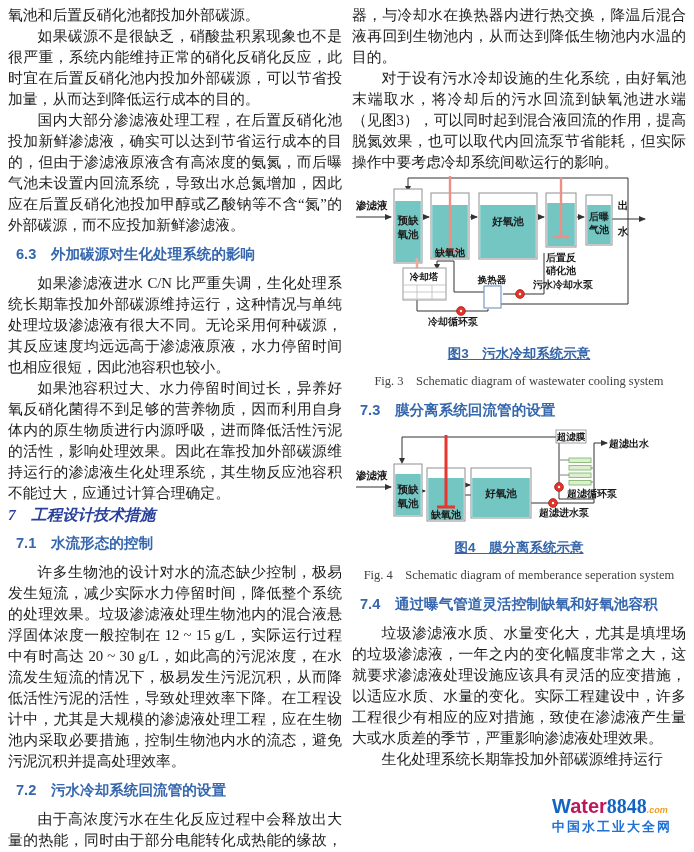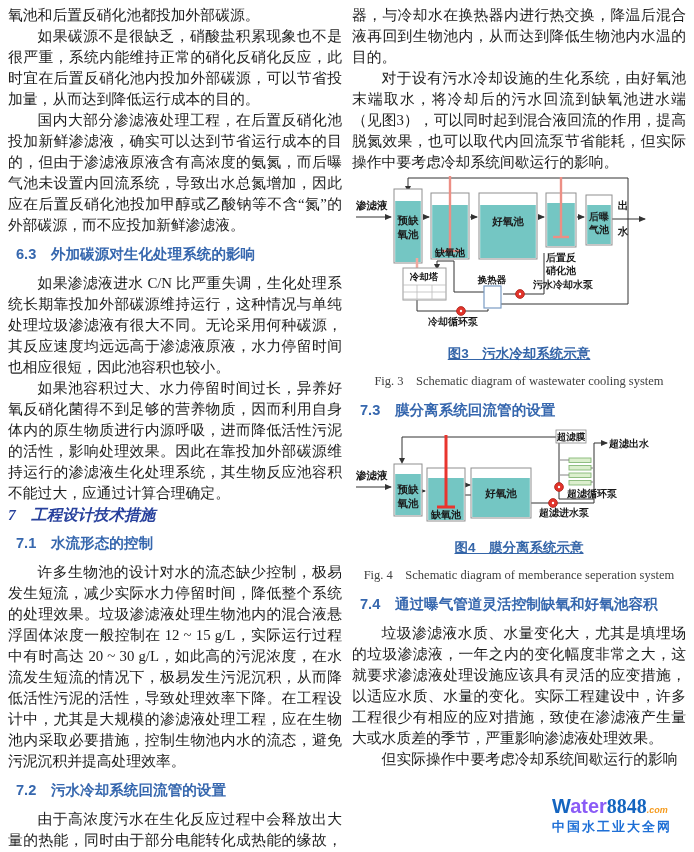--- a/index.html
+++ b/index.html
@@ -31,21 +31,21 @@
   svg text{
     font-family:"Liberation Sans","DejaVu Sans",sans-serif;
     font-weight:bold;fill:#1a1a1a;
   }
   .watermark{
     position:absolute;left:552px;top:796px;width:142px;z-index:5;
     font-family:"Liberation Sans","DejaVu Sans",sans-serif;line-height:1.05;
   }
   .wm-line1{font-size:20px;font-weight:bold;white-space:nowrap;}
   .wm-w{color:#1565c0;}
-  .wm-ater{color:#8b5cf6;}
+  .wm-ater{color:#be185d;}
   .wm-num{color:#1565c0;font-family:"Liberation Serif",serif;}
   .wm-com{color:#f59b1e;font-size:9px;font-style:italic;}
   .wm-line2{font-size:13px;font-weight:bold;color:#1e6fd6;letter-spacing:2px;white-space:nowrap;margin-top:3px;}
 </style>
 </head>
 <body>
 
 <div class="page">
 
   <div class="col">
@@ -244,20 +244,20 @@
       <text x="256" y="18" font-size="10">超滤出水</text>
       <text x="214" y="68" font-size="10">超滤循环泵</text>
       <text x="186" y="87" font-size="10">超滤进水泵</text>
     </svg>
 
     <p class="cap-cn">图4　膜分离系统示意</p>
     <p class="cap-en">Fig. 4　Schematic diagram of memberance seperation system</p>
 
     <h2 class="sub">7.4　通过曝气管道灵活控制缺氧和好氧池容积</h2>
     <p class="body indent">垃圾渗滤液水质、水量变化大，尤其是填埋场的垃圾渗滤液，一年之内的变化幅度非常之大，这就要求渗滤液处理设施应该具有灵活的应变措施，以适应水质、水量的变化。实际工程建设中，许多工程很少有相应的应对措施，致使在渗滤液产生量大或水质差的季节，严重影响渗滤液处理效果。</p>
-    <p class="body indent">但实际操作中要考虑冷却系统间歇运行的影响</p>
+    <p class="body indent">生化处理系统长期靠投加外部碳源维持运行</p>
   </div>
 </div>
 
 <div class="watermark">
   <div class="wm-line1"><span class="wm-w">W</span><span class="wm-ater">ater</span><span class="wm-num">8848</span><span class="wm-com">.com</span></div>
   <div class="wm-line2">中国水工业大全网</div>
 </div>
 
 </body></html>

